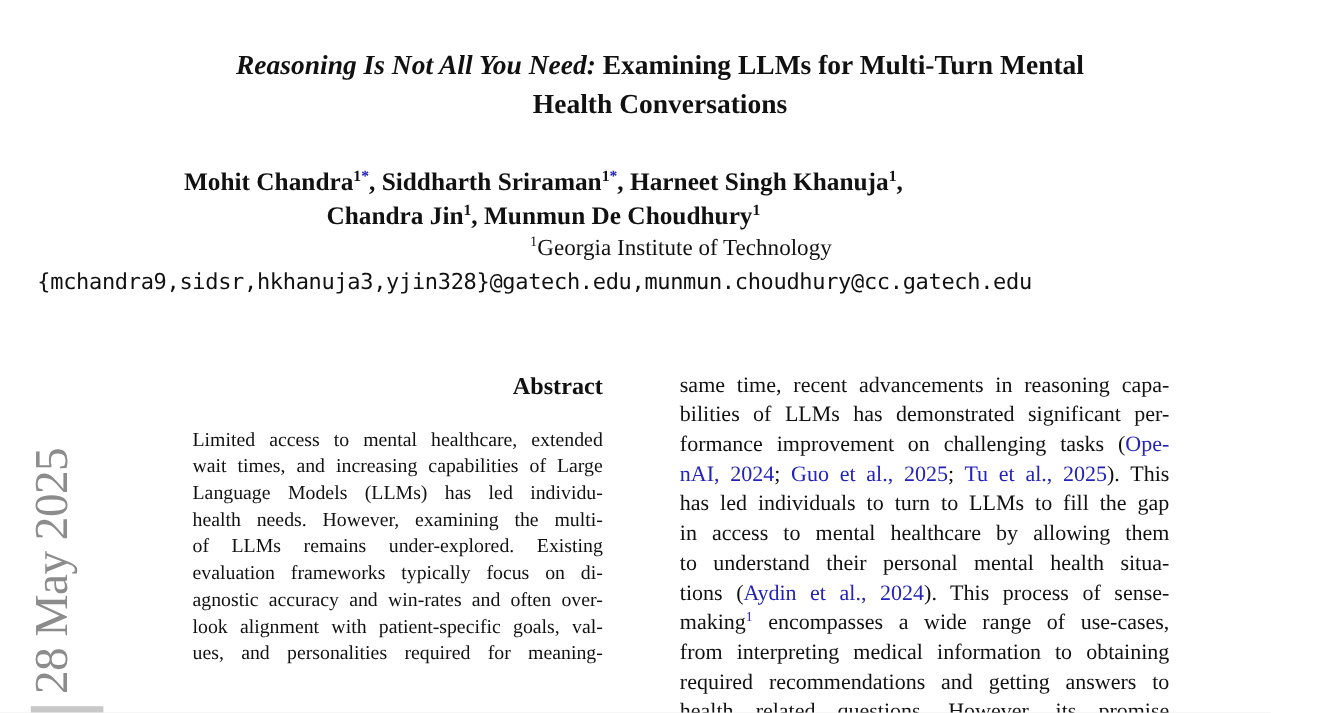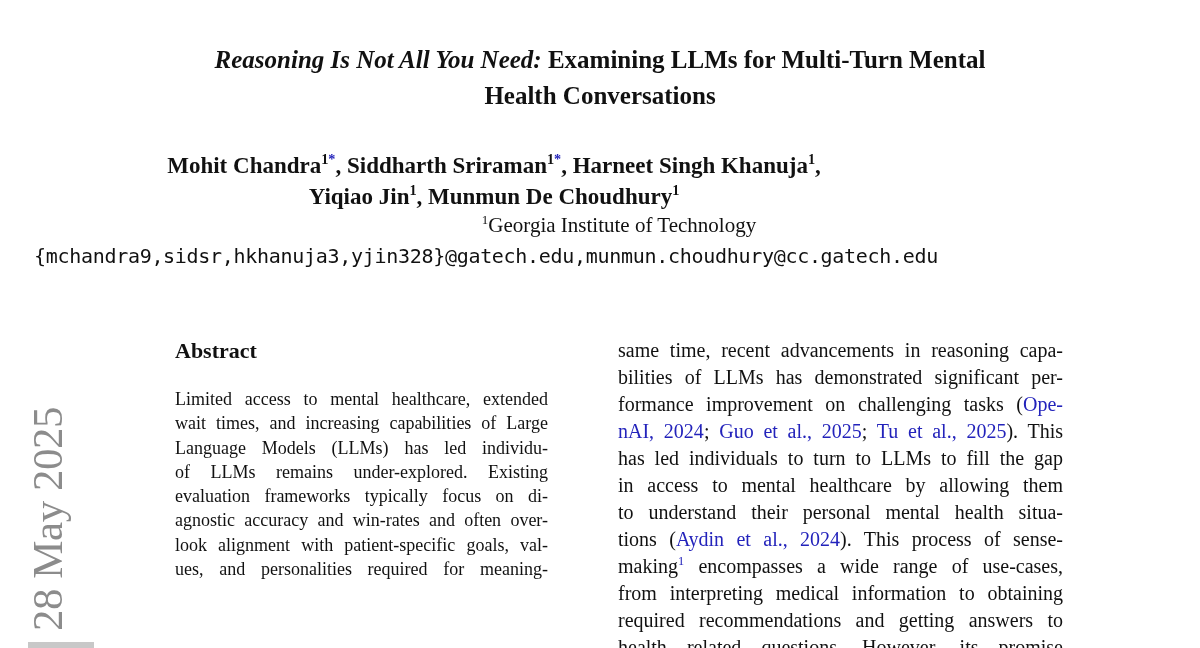--- a/index.html
+++ b/index.html
@@ -70,21 +70,21 @@
     font-family: "DejaVu Sans Mono", "Liberation Mono", monospace;
     font-size: 20px;
     line-height: 26px;
     letter-spacing: -0.3px;
   }
   .abstract-heading {
     position: absolute;
     top: 338px;
     left: 175px;
     width: 373px;
-    text-align: left;
+    text-align: right;
     font-size: 22px;
     font-weight: bold;
     line-height: 26px;
   }
   .abstract-body {
     position: absolute;
     top: 387px;
     left: 175px;
     width: 373px;
     font-size: 18px;
@@ -123,35 +123,36 @@
   <div class="watermark">28 May 2025</div>
   <div class="watermark-stub"></div>
 
   <h1 class="title-block jcenter">
       <div class="line"><span class="seg-i">Reasoning Is Not All You Need:</span><span class="seg-n"> Examining LLMs for Multi-Turn Mental</span></div>
       <div class="line"><span class="seg-n">Health Conversations</span></div>
     </h1>
 
   <div class="authors-block">
       <div class="line"><span class="seg-n">Mohit Chandra</span><span class="seg-sup">1</span><span class="seg-lsup">*</span><span class="seg-n">, Siddharth Sriraman</span><span class="seg-sup">1</span><span class="seg-lsup">*</span><span class="seg-n">, Harneet Singh Khanuja</span><span class="seg-sup">1</span><span class="seg-n">,</span></div>
-      <div class="line"><span class="seg-n">Yiqiao Jin</span><span class="seg-sup">1</span><span class="seg-n">, Munmun De Choudhury</span><span class="seg-sup">1</span></div>
+      <div class="line"><span class="seg-n">Chandra Jin</span><span class="seg-sup">1</span><span class="seg-n">, Munmun De Choudhury</span><span class="seg-sup">1</span></div>
     </div>
 
   <div class="affiliation-block">
       <div class="line"><span class="seg-sup">1</span><span class="seg-n">Georgia Institute of Technology</span></div>
     </div>
 
   <div class="emails-block">{mchandra9,sidsr,hkhanuja3,yjin328}@gatech.edu,munmun.choudhury@cc.gatech.edu</div>
 
   <div class="abstract-heading">Abstract</div>
 
   <div class="abstract-body jlines">
       <div class="line"><span class="seg-n">Limited access to mental healthcare, extended</span></div>
       <div class="line"><span class="seg-n">wait times, and increasing capabilities of Large</span></div>
       <div class="line"><span class="seg-n">Language Models (LLMs) has led individu-</span></div>
+      <div class="line"><span class="seg-n">health needs. However, examining the multi-</span></div>
       <div class="line"><span class="seg-n">of LLMs remains under-explored. Existing</span></div>
       <div class="line"><span class="seg-n">evaluation frameworks typically focus on di-</span></div>
       <div class="line"><span class="seg-n">agnostic accuracy and win-rates and often over-</span></div>
       <div class="line"><span class="seg-n">look alignment with patient-specific goals, val-</span></div>
       <div class="line"><span class="seg-n">ues, and personalities required for meaning-</span></div>
     </div>
 
   <div class="intro-body jlines">
       <div class="line"><span class="seg-n">same time, recent advancements in reasoning capa-</span></div>
       <div class="line"><span class="seg-n">bilities of LLMs has demonstrated significant per-</span></div>

